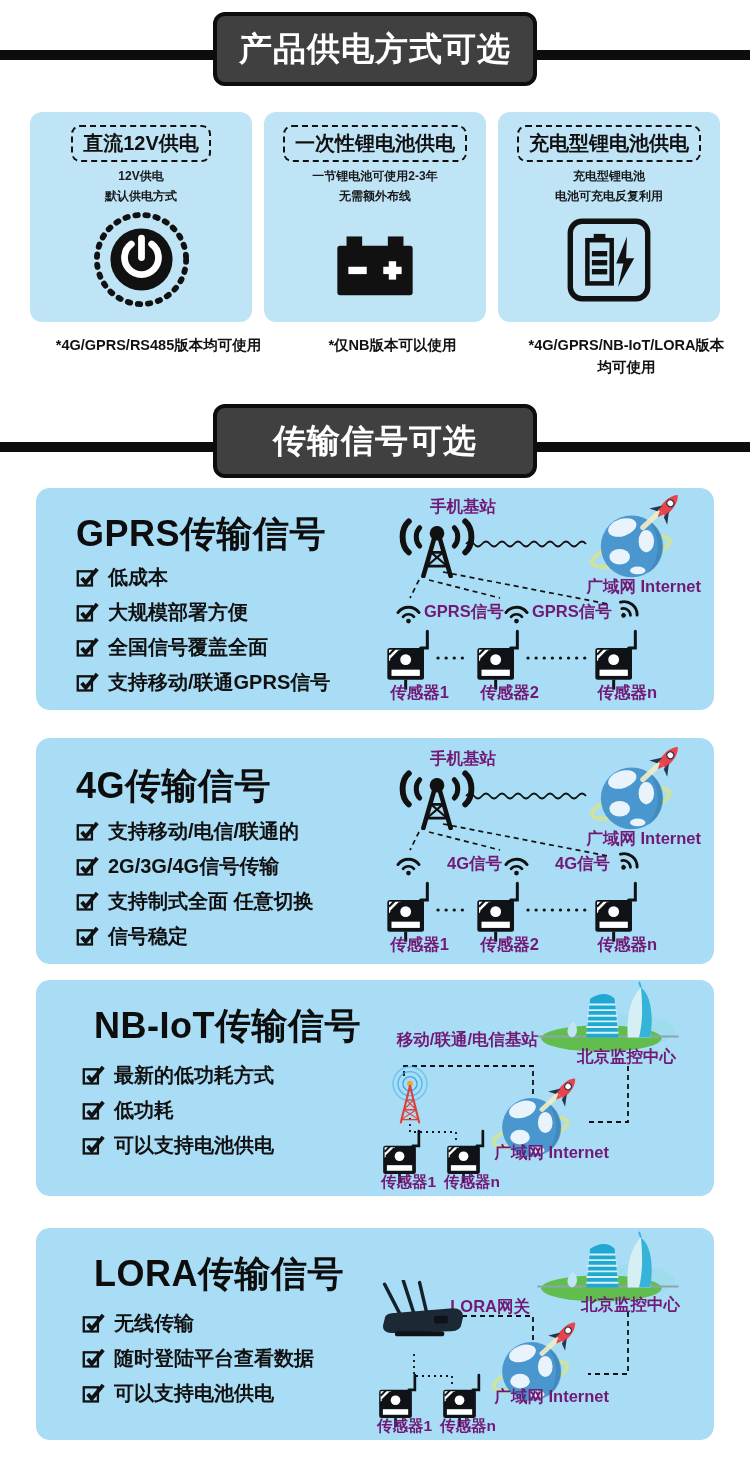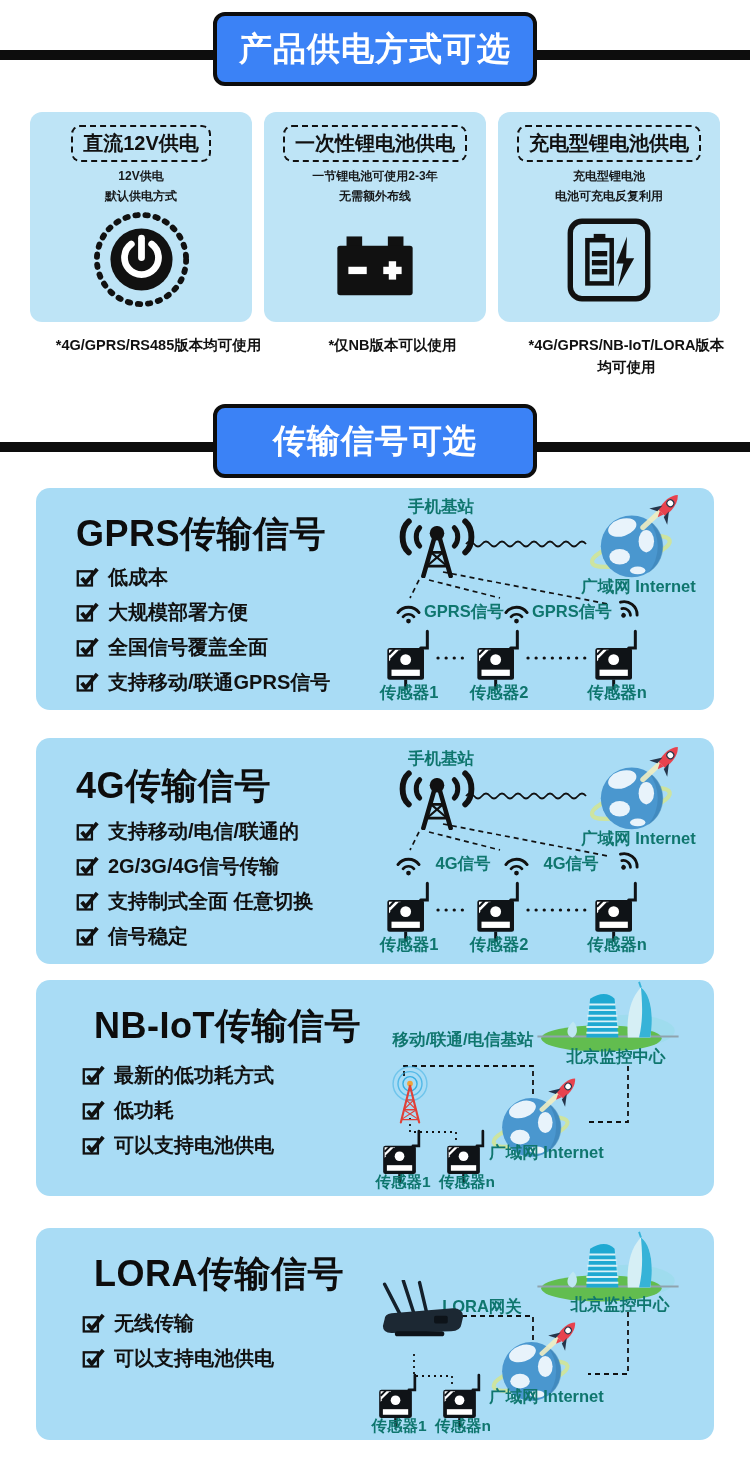--- a/index.html
+++ b/index.html
@@ -3,21 +3,21 @@
 <meta charset="utf-8">
 <style>
   html,body{margin:0;padding:0;}
   body{width:750px;background:#ffffff;font-family:"Liberation Sans","DejaVu Sans",sans-serif;color:#111;}
   .page{width:750px;overflow:hidden;}
 
   
   .banner-wrap{position:relative;height:96px;}
   .banner-line{position:absolute;left:0;right:0;top:50px;height:10px;background:#0d0d0d;}
   .banner{position:absolute;left:50%;transform:translateX(-50%);top:12px;width:316px;height:66px;
-          background:#3b82f6;border:4px solid #0d0d0d;border-radius:12px;
+          background:#404040;border:4px solid #0d0d0d;border-radius:12px;
           color:#fff;font-size:33px;font-weight:800;text-align:center;line-height:66px;letter-spacing:1px;}
 
   
   .cards-row{display:flex;justify-content:center;gap:12px;margin-top:16px;}
   .card{width:222px;height:210px;background:#bee4f6;border-radius:12px;text-align:center;padding-top:13px;box-sizing:border-box;}
   .card-label{display:inline-block;border:2px dashed #111;border-radius:9px;padding:3px 10px;font-size:20px;font-weight:800;}
   .card-line{font-size:12px;font-weight:600;margin-top:6px;color:#17191b;}
   .card-line + .card-line{margin-top:3px;}
   .card-icon{margin-top:6px;}
   .footnotes-row{display:flex;justify-content:center;gap:12px;margin-top:12px;margin-left:35px;}
@@ -25,21 +25,21 @@
 
   .banner-wrap.second{margin-top:14px;}
 
   
   .panel{position:relative;width:678px;margin:0 auto;background:#a9dcf5;border-radius:14px;}
   .panel-title{position:absolute;font-weight:800;font-size:36px;letter-spacing:0.5px;color:#0d0d0d;}
   .feat-list{position:absolute;list-style:none;margin:0;padding:0;}
   .feat{display:flex;align-items:center;gap:9px;height:35px;font-size:20px;font-weight:600;color:#111;}
   .chk{width:23px;height:23px;flex:0 0 23px;}
   .abs{position:absolute;}
-  .dlabel{position:absolute;font-size:16.5px;font-weight:700;color:#0f766e;text-align:center;white-space:nowrap;}
+  .dlabel{position:absolute;font-size:16.5px;font-weight:700;color:#701a75;text-align:right;white-space:nowrap;}
   .connect{position:absolute;left:0;top:0;pointer-events:none;}
   .wifi-tilt{transform:rotate(38deg);}
   .gap28{margin-bottom:28px;} .gap16{margin-bottom:16px;} .gap32{margin-bottom:32px;}
 </style>
 </head>
 <body>
 
 <svg width="0" height="0" style="position:absolute">
   <defs>
     <g id="icon-check">
@@ -377,20 +377,26 @@
       <li class="feat">
           <svg class="chk" viewBox="0 0 26 26">
             <use href="#icon-check"></use>
           </svg>
           <span>无线传输</span>
         </li>
       <li class="feat">
           <svg class="chk" viewBox="0 0 26 26">
             <use href="#icon-check"></use>
           </svg>
+          <span>随时登陆平台查看数据</span>
+        </li>
+      <li class="feat">
+          <svg class="chk" viewBox="0 0 26 26">
+            <use href="#icon-check"></use>
+          </svg>
           <span>可以支持电池供电</span>
         </li>
     </ul>
     <svg class="connect" width="678" height="212">
       <path d="M408 88 H497 V114" fill="none" stroke="#111" stroke-width="1.8" stroke-dasharray="5 4"></path>
       <path d="M592 84 V146 H552" fill="none" stroke="#111" stroke-width="1.8" stroke-dasharray="5 4"></path>
       <path d="M378 126 V148 H416 V156" fill="none" stroke="#111" stroke-width="1.8" stroke-dasharray="2 4"></path>
     </svg>
     <svg class="abs" style="left:498px;top:2px;" viewBox="0 -4 150 85" width="148" height="80">
         <use href="#icon-buildings"></use>

